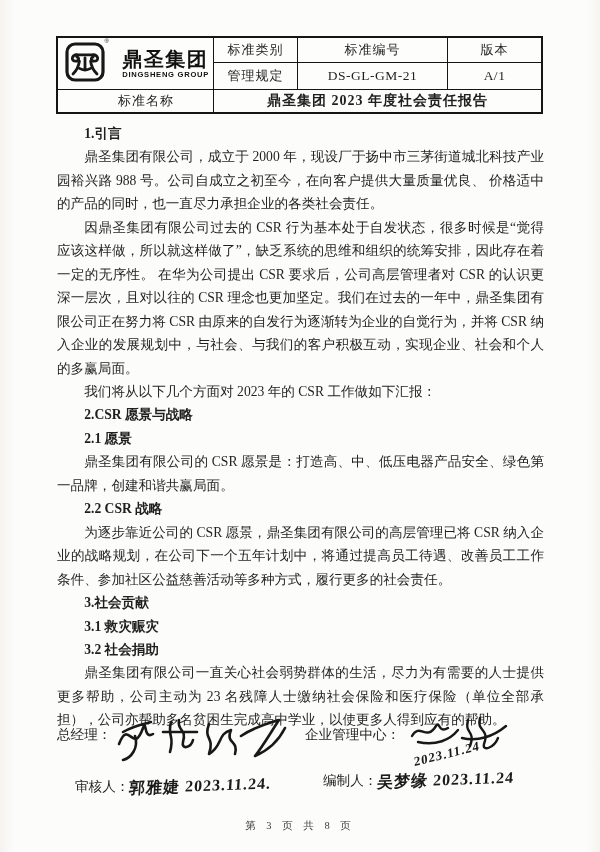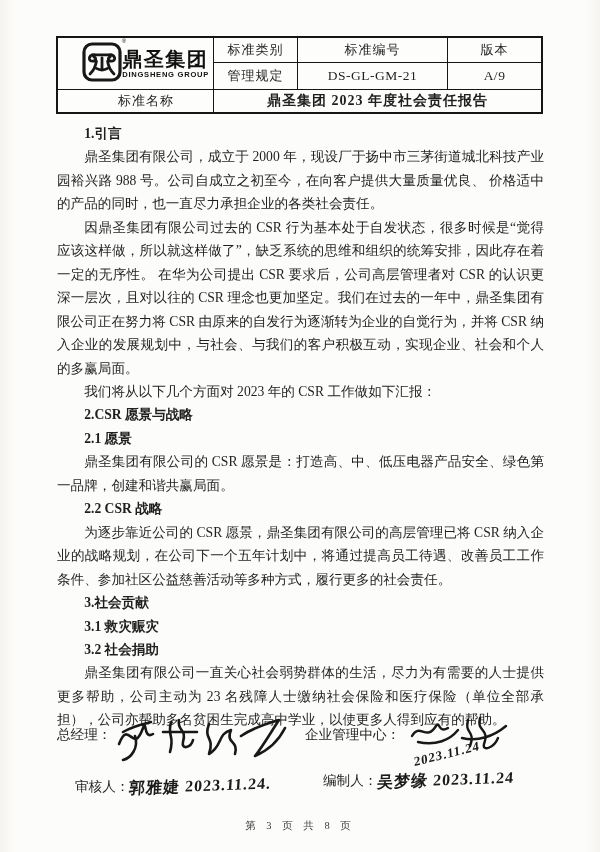--- a/index.html
+++ b/index.html
@@ -18,21 +18,21 @@
     border:2px solid #151515;
     display:grid;
     grid-template-columns:155px 84px 150px 1fr;
     grid-template-rows:24px 27px 23px;
     background:#fdfdfc;
     box-sizing:border-box;
   }
   .cell{display:flex;align-items:center;justify-content:center;font-size:13px;letter-spacing:1px;box-sizing:border-box;}
   .bl{border-left:1.5px solid #151515;}
   .bt{border-top:1.5px solid #151515;}
-  .cell-logo{grid-column:1;grid-row:1/3;display:flex;align-items:center;justify-content:flex-end;padding:2px 4px 2px 7px;gap:0;}
+  .cell-logo{grid-column:1;grid-row:1/3;display:flex;align-items:center;justify-content:space-between;padding:2px 4px 2px 7px;gap:0;}
   .brandstack{display:flex;flex-direction:column;line-height:1;}
   .brand-cn{font-family:"Liberation Sans",sans-serif;font-weight:900;font-size:20px;letter-spacing:1.5px;color:#111;white-space:nowrap;}
   .brand-en{font-family:"Liberation Sans",sans-serif;font-weight:700;font-size:7.6px;letter-spacing:0.72px;color:#111;margin-top:2px;white-space:nowrap;}
   .logo-wrap{position:relative;flex:0 0 auto;}
   .reg{position:absolute;top:-4px;right:-5px;font-size:6px;color:#111;font-family:"Liberation Sans",sans-serif;}
   .serifcode{font-size:13.5px;letter-spacing:0.5px;}
   .cell-title{grid-column:2/5;grid-row:3;font-weight:bold;font-size:14px;letter-spacing:1px;}
   
   .doc-body{
     position:absolute;left:57px;top:122px;width:487px;
@@ -95,21 +95,21 @@
       <span class="brandstack">
         <span class="brand-cn">鼎圣集团</span>
         <span class="brand-en">DINGSHENG GROUP</span>
       </span>
     </div>
     <div class="cell bl">标准类别</div>
     <div class="cell bl">标准编号</div>
     <div class="cell bl">版本</div>
     <div class="cell bl bt" style="grid-column:2;grid-row:2;">管理规定</div>
     <div class="cell bl bt serifcode" style="grid-column:3;grid-row:2;">DS-GL-GM-21</div>
-    <div class="cell bl bt serifcode" style="grid-column:4;grid-row:2;">A/9</div>
+    <div class="cell bl bt serifcode" style="grid-column:4;grid-row:2;">A/1</div>
     <div class="cell bt" style="grid-column:1;grid-row:3;padding-left:21px;">标准名称</div>
     <div class="cell bl bt cell-title">鼎圣集团 2023 年度社会责任报告</div>
   </div>
 
   <div class="doc-body">
     <p class="blk heading">1.引言</p>
     <p class="blk para">鼎圣集团有限公司，成立于 2000 年，现设厂于扬中市三茅街道城北科技产业园裕兴路 988 号。公司自成立之初至今，在向客户提供大量质量优良、 价格适中的产品的同时，也一直尽力承担企业的各类社会责任。</p>
     <p class="blk para">因鼎圣集团有限公司过去的 CSR 行为基本处于自发状态，很多时候是“觉得应该这样做，所以就这样做了”，缺乏系统的思维和组织的统筹安排，因此存在着一定的无序性。 在华为公司提出 CSR 要求后，公司高层管理者对 CSR 的认识更深一层次，且对以往的 CSR 理念也更加坚定。我们在过去的一年中，鼎圣集团有限公司正在努力将 CSR 由原来的自发行为逐渐转为企业的自觉行为，并将 CSR 纳入企业的发展规划中，与社会、与我们的客户积极互动，实现企业、社会和个人的多赢局面。</p>
     <p class="blk para">我们将从以下几个方面对 2023 年的 CSR 工作做如下汇报：</p>
     <p class="blk heading">2.CSR 愿景与战略</p>

